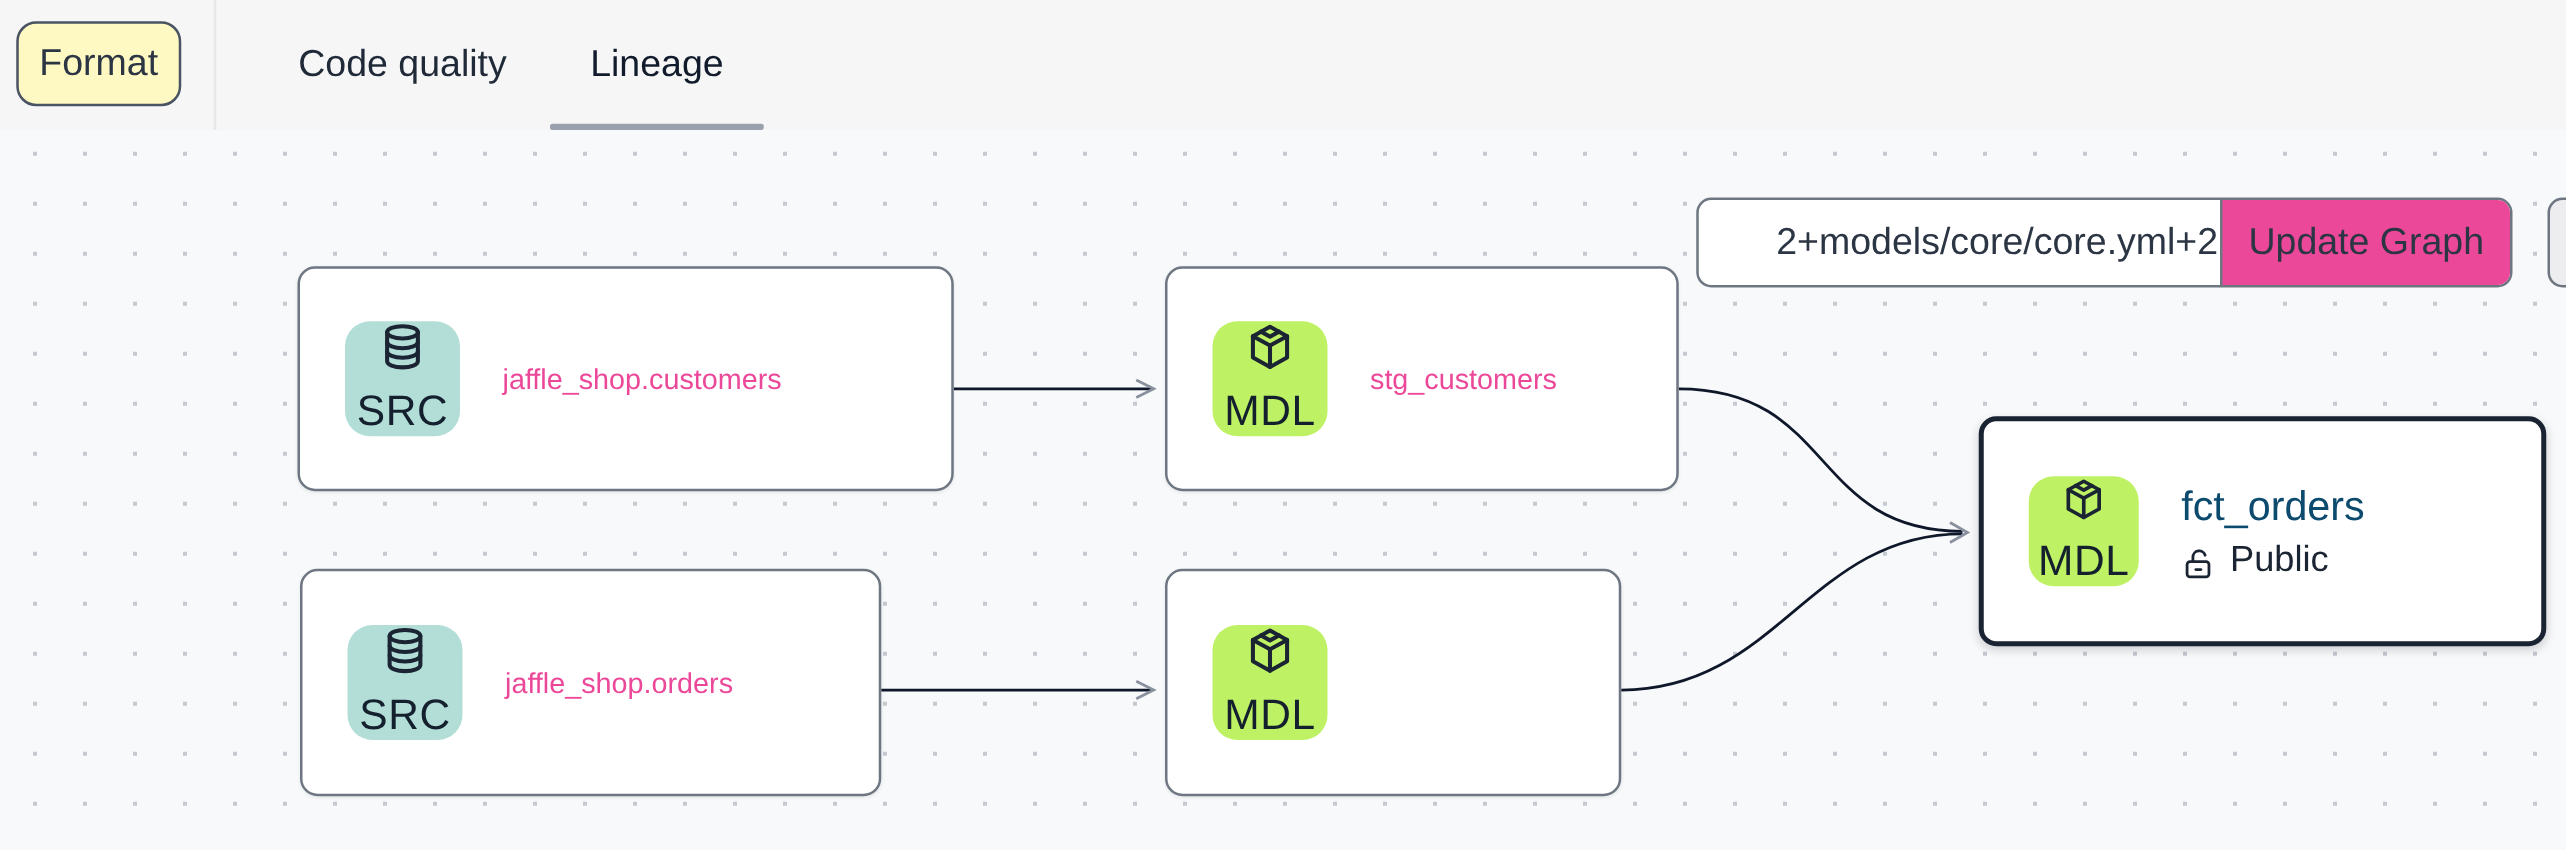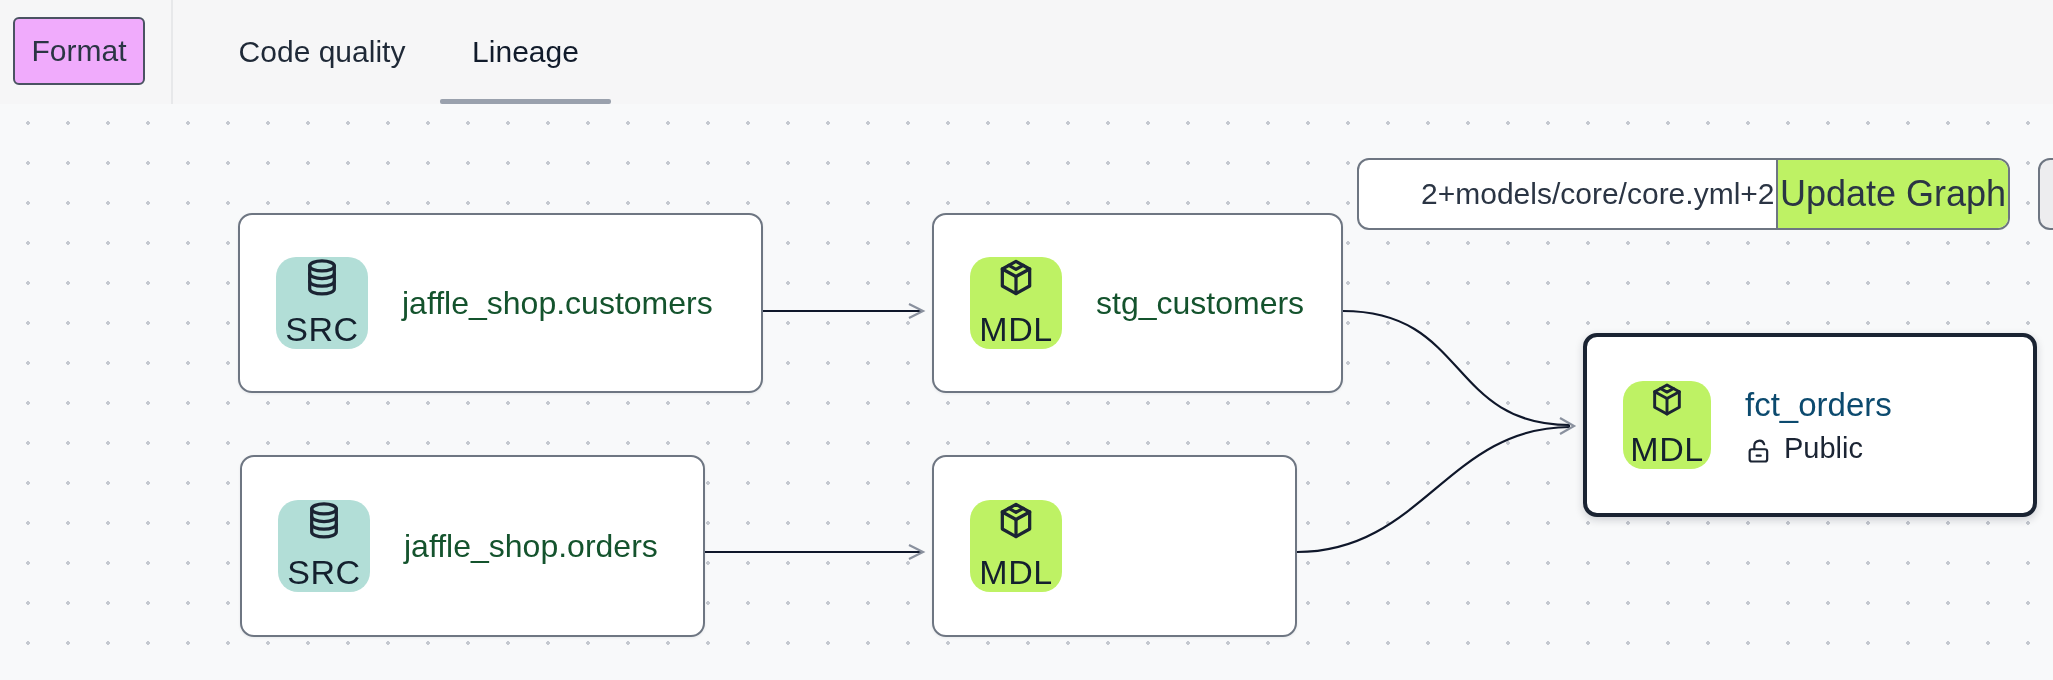--- a/index.html
+++ b/index.html
@@ -4,21 +4,21 @@
 <style>
   * { box-sizing: border-box; margin: 0; padding: 0; }
   html,body { background:#fff; }
   body { font-family: "Liberation Sans", "DejaVu Sans", sans-serif; color:#1b2433; }
   .app { position:relative; width:2053px; height:680px; overflow:hidden; background:#f8f9fa; }
 
   
   .topbar { position:absolute; left:0; top:0; width:2053px; height:104px; background:#f6f6f7; z-index:5; }
   .format-btn {
     position:absolute; left:13px; top:17px; width:132px; height:68px;
-    background:#f0abfc; border:2px solid #4a5362; border-radius:6px;
+    background:#fef9c3; border:2px solid #4a5362; border-radius:16px;
     font-family:inherit; font-size:30px; color:#2b3544; cursor:pointer;
   }
   .topbar-divider { position:absolute; left:171px; top:0; width:2px; height:104px; background:#e7e8ea; }
   .tab { position:absolute; top:0; height:104px; line-height:104px; text-align:center;
          font-size:30px; color:#1f2937; cursor:pointer; }
   .tab-code { left:206px; width:232px; }
   .tab-lineage { left:440px; width:171px; color:#111b2b; }
   .tab-lineage::after { content:""; position:absolute; left:0; right:0; bottom:0; height:5px;
                         background:#9aa1ad; border-radius:2px; }
 
@@ -43,40 +43,40 @@
   .badge {
     display:flex; flex-direction:column; align-items:center; justify-content:center;
     border-radius:20px; flex:0 0 auto;
   }
   .badge-src { width:92px; height:92px; background:#b2ded7; }
   .badge-mdl { width:92px; height:92px; background:#bef264; }
   .node.selected .badge-mdl { width:88px; height:88px; }
   .badge svg { width:44px; height:44px; stroke:#1b2433; stroke-width:1.9; fill:none;
                stroke-linecap:round; stroke-linejoin:round; }
   .badge-label { font-size:34px; color:#14202e; margin-top:12px; letter-spacing:.5px; }
-  .node-label { font-size:32px; color:#14532d; white-space:nowrap; }
+  .node-label { font-size:23px; color:#ec4899; white-space:nowrap; }
   .node-text-col { display:flex; flex-direction:column; gap:8px; }
   .node-title { font-size:33px; color:#0c4a6e; }
   .node-meta { display:flex; align-items:flex-end; gap:11px; font-size:29px; color:#1b2433; }
   .node-meta svg { width:28px; height:28px; stroke:#1b2433; stroke-width:1.9; fill:none;
                    stroke-linecap:round; stroke-linejoin:round; }
 
   
   .selector-group {
     position:absolute; left:1357px; top:54px; width:653px; height:72px;
     display:flex; border:2px solid #6e7682; border-radius:12px; overflow:hidden;
     background:#fff; z-index:4;padding-left:36px;
   }
   .selector-input {
     flex:1 1 auto; min-width:0; border:none; outline:none; background:#fff;
     font-family:inherit; font-size:30px; color:#2b3544; padding:0 0 0 26px;
   }
   .update-graph-btn {
-    flex:0 0 232px; border:none; border-left:2px solid #6e7682; background:#bef264;
-    font-family:inherit; font-size:36px; color:#2b3544; cursor:pointer;
+    flex:0 0 232px; border:none; border-left:2px solid #6e7682; background:#ec4899;
+    font-family:inherit; font-size:30px; color:#2b3544; cursor:pointer;
   }
   .cutoff-btn {
     position:absolute; left:2038px; top:54px; width:48px; height:72px;
     background:#ededef; border:2px solid #6e7682; border-radius:12px; z-index:4; cursor:pointer;
   }
 </style>
 </head>
 <body>
 
 <div class="app">

